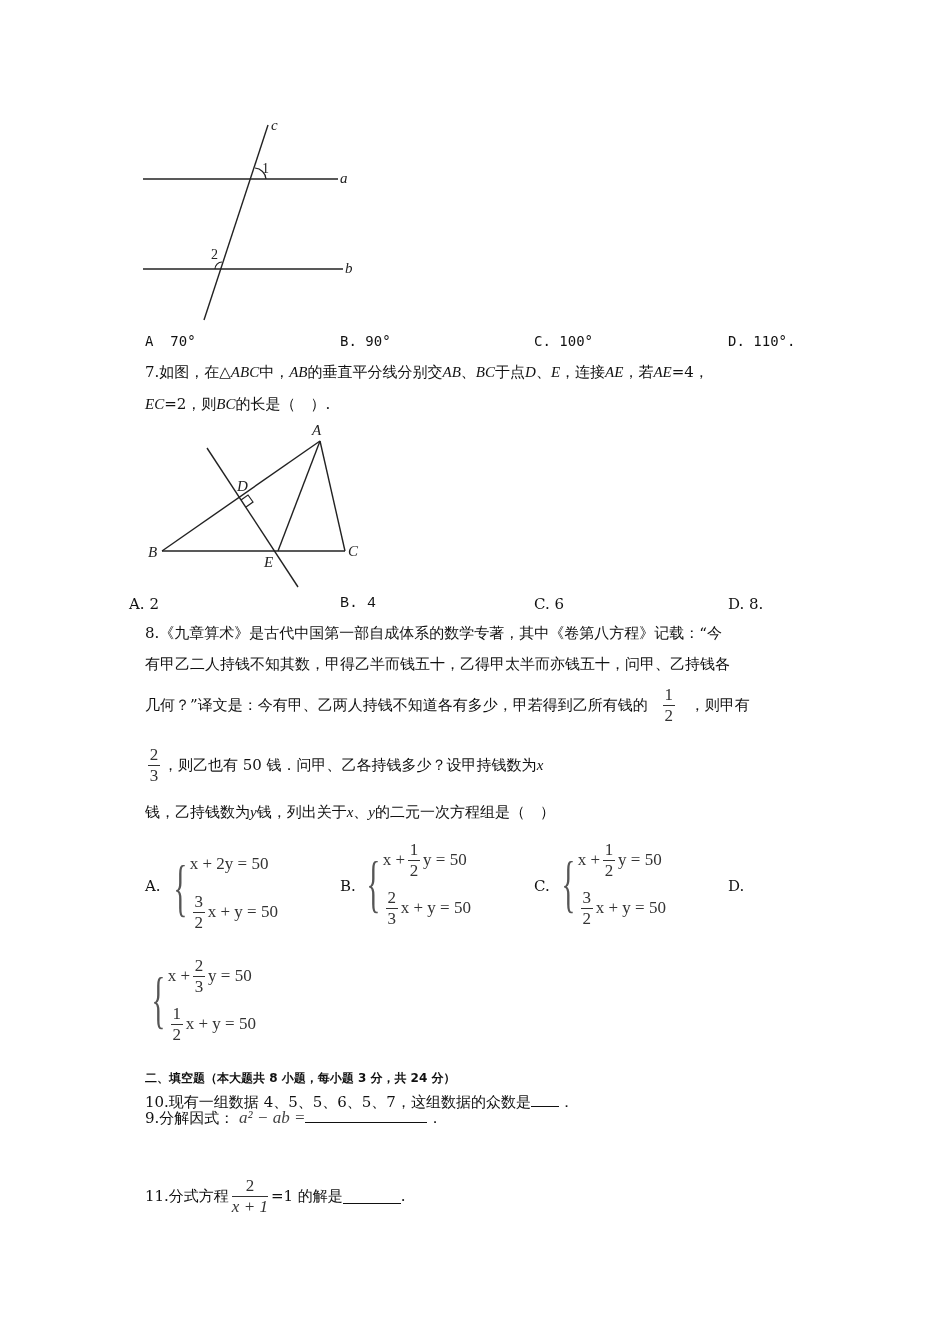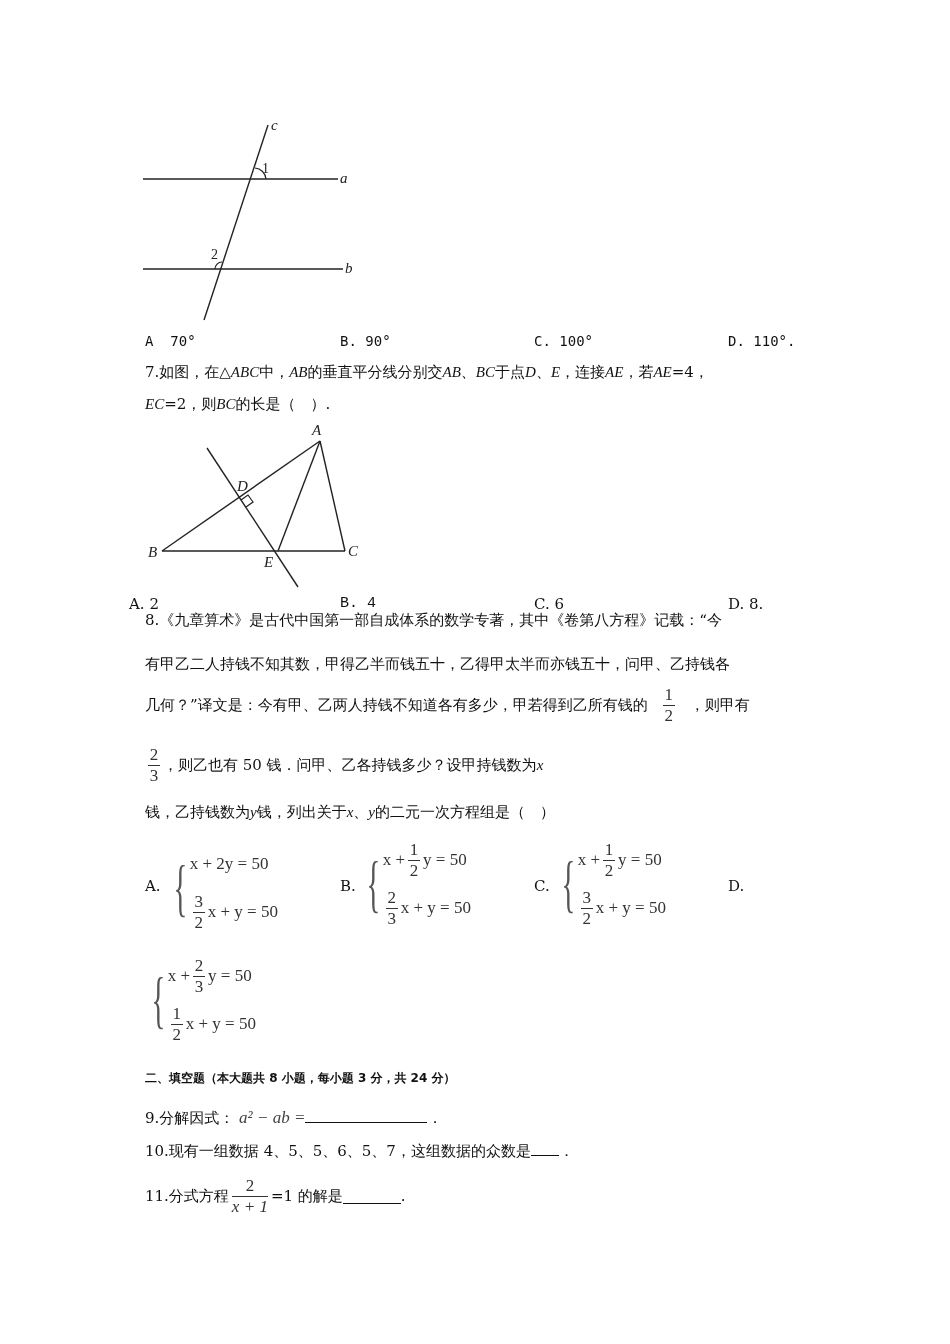--- a/index.html
+++ b/index.html
@@ -65,21 +65,21 @@
   <text x="218" y="141" font-family="Liberation Serif, serif" font-style="italic" font-size="15" fill="#222">C</text>
   <text x="107" y="76" font-family="Liberation Serif, serif" font-style="italic" font-size="15" fill="#222">D</text>
   <text x="134" y="152" font-family="Liberation Serif, serif" font-style="italic" font-size="15" fill="#222">E</text>
 </svg>
 
 <div class="opt" style="left:129px;top:594px;"><span>A.</span> <span>2</span></div>
 <div class="opt" style="left:340px;top:594px;font-family:Liberation Mono, monospace;"><span>B.</span> <span>4</span></div>
 <div class="opt" style="left:534px;top:594px;"><span>C.</span> <span>6</span></div>
 <div class="opt" style="left:728px;top:594px;"><span>D.</span> <span>8.</span></div>
 
-<div class="line" style="top:610px;text-align:right;"><span>8.</span><span>《九章算术》是古代中国第一部自成体系的数学专著，其中《卷第八方程》记载：“今</span></div>
+<div class="line" style="top:623px;text-align:right;"><span>8.</span><span>《九章算术》是古代中国第一部自成体系的数学专著，其中《卷第八方程》记载：“今</span></div>
 <div class="line" style="top:654px;"><span>有甲乙二人持钱不知其数，甲得乙半而钱五十，乙得甲太半而亦钱五十，问甲、乙持钱各</span></div>
 <div class="line" style="top:683px;line-height:44px;display:flex;align-items:center;gap:12px;">
   <span>几何？”译文是：今有甲、乙两人持钱不知道各有多少，甲若得到乙所有钱的</span>
   <span class="frac">
       <span class="num">1</span>
       <span class="bar"></span>
       <span class="den">2</span>
     </span>
   <span>，则甲有</span>
 </div>
@@ -186,21 +186,21 @@
   </div>
 </div>
 
 <div class="line heading" style="top:1068px;">二、填空题（本大题共 8 小题，每小题 3 分，共 24 分）</div>
 
 <div class="line" style="top:1108px;">
   <span>9.</span><span>分解因式：</span>
   <span class="it" style="color:#444;font-size:17px;">a² − ab =</span><span class="blank" style="width:122px;"></span><span>．</span>
 </div>
 
-<div class="line" style="top:1141px;">
+<div class="line" style="top:1092px;">
   <span>10.</span><span>现有一组数据 4、5、5、6、5、7，这组数据的众数是</span><span class="blank" style="width:28px;"></span><span>．</span>
 </div>
 
 <div class="line" style="top:1170px;line-height:52px;display:flex;align-items:center;">
   <span>11.</span>
     <span>分式方程</span>
   <span class="frac">
       <span class="num">2</span>
       <span class="bar"></span>
       <span class="den it">x + 1</span>

